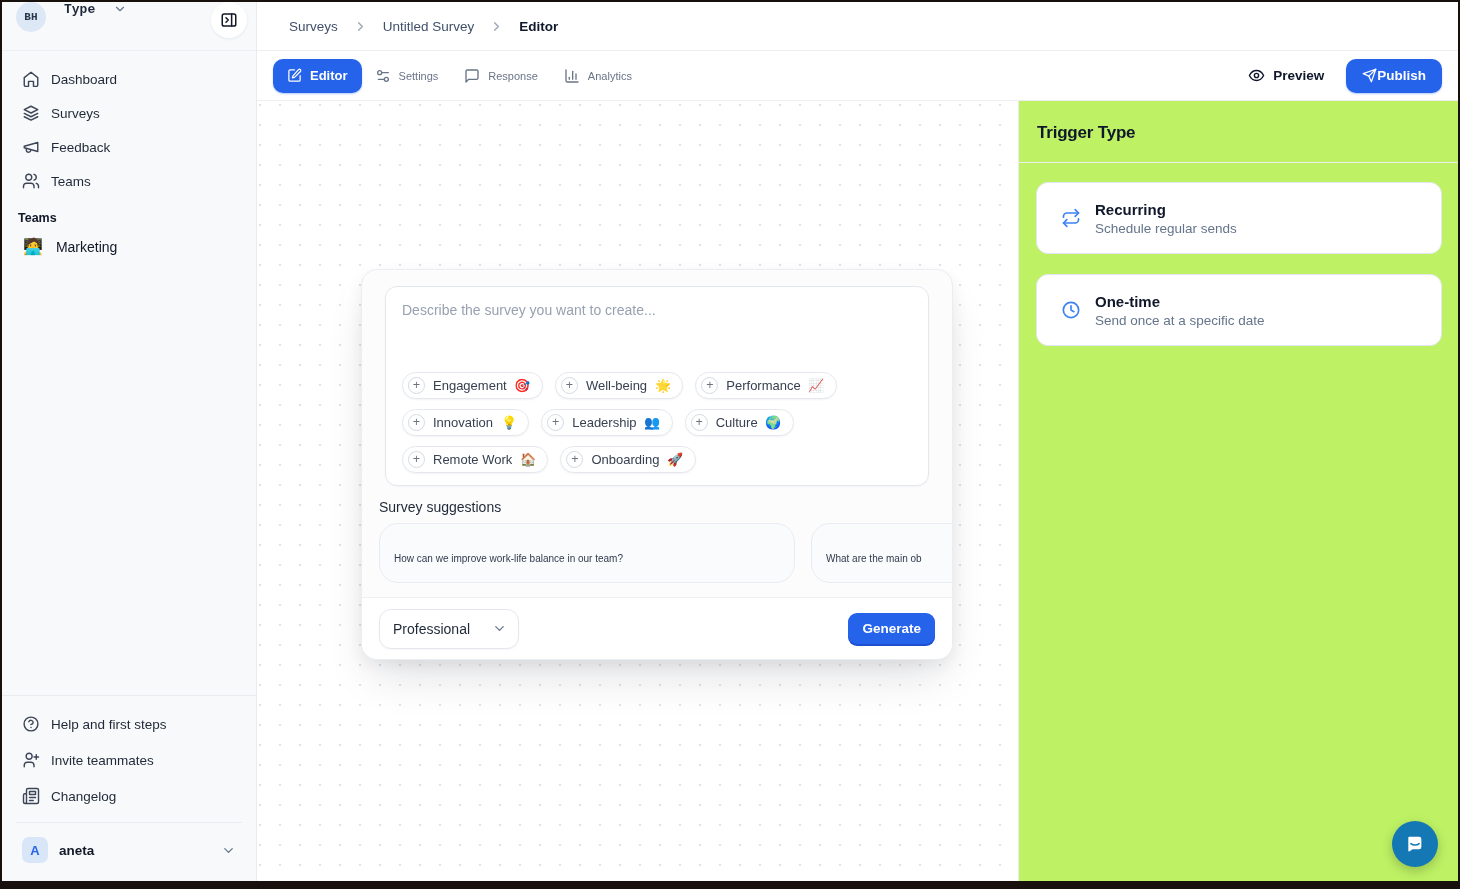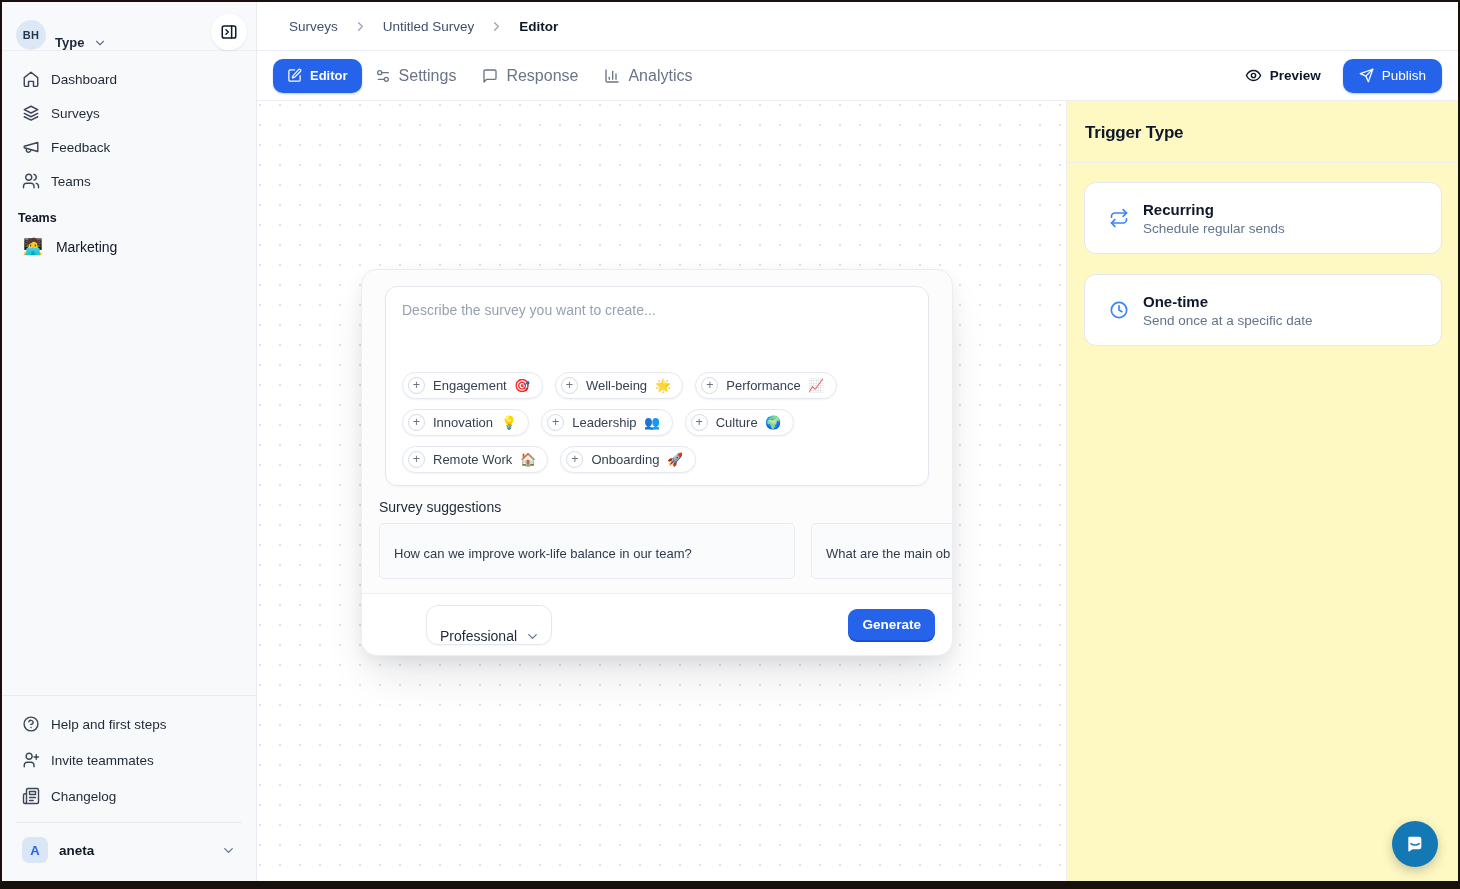--- a/index.html
+++ b/index.html
@@ -5,21 +5,21 @@
   * { margin:0; padding:0; box-sizing:border-box; }
   html,body { width:1460px; height:889px; }
   body {
     position:relative; background:#17100c; overflow:hidden;
     font-family:"Liberation Sans", sans-serif; -webkit-font-smoothing:antialiased;
   }
   .app { position:absolute; left:2px; top:2px; right:2px; bottom:8px; background:#fff; display:flex; overflow:hidden; }
 
   
   .sidebar { width:255px; flex:none; background:#f8f9fb; border-right:1px solid #e9ebf0; display:flex; flex-direction:column; }
-  .sb-header { height:49px; flex:none; border-bottom:1px solid #edeef2; display:flex; align-items:flex-end; gap:9px; padding:0 9px 0 14px; }
+  .sb-header { height:49px; flex:none; border-bottom:1px solid #edeef2; display:flex; align-items:flex-start; gap:18px; padding:0 9px 0 14px;font-family:Liberation Mono, monospace; }
   .avatar-ws { width:30px; height:30px; border-radius:50%; background:#dde8f6; color:#27364b; font-size:11px; font-weight:700; display:flex; align-items:center; justify-content:center; letter-spacing:.2px; }
   .ws-name { font-size:13px; font-weight:600; color:#1e293b; }
   .chev-sm { color:#64748b; display:flex; }
   .collapse-btn { margin-left:auto; width:36px; height:36px; border-radius:50%; background:#fff; display:flex; align-items:center; justify-content:center; color:#111827; box-shadow:0 1px 3px rgba(16,24,40,.08); cursor:pointer; }
   .sb-nav { padding:11px 12px 0; }
   .sb-item { height:34px; display:flex; align-items:center; gap:11px; padding:0 8px; border-radius:8px; font-size:13.5px; color:#1f2937; font-weight:500; cursor:pointer; }
   .sb-item .ic { color:#3c4657; display:flex; flex:none; }
   .sb-section { margin:13px 16px 0; font-size:12.5px; font-weight:700; color:#111827; }
   .team-item { height:36px; display:flex; align-items:center; gap:13px; margin:4px 12px 0; padding:0 9px; border-radius:8px; font-size:14px; font-weight:500; color:#111827; cursor:pointer; }
   .team-emoji { font-size:16px; line-height:1; }
@@ -34,48 +34,48 @@
 
   
   .main { flex:1; display:flex; flex-direction:column; min-width:0; }
   .main-header { height:49px; flex:none; border-bottom:1px solid #edeef2; display:flex; align-items:center; padding-left:32px; gap:15px; background:#fff; }
   .crumb { font-size:13.5px; font-weight:500; color:#42506b; cursor:pointer; }
   .crumb.current { color:#0f172a; font-weight:600; cursor:default; }
   .crumb-sep { color:#9aa3b2; display:flex; }
 
   .toolbar { height:50px; flex:none; border-bottom:1px solid #edeef2; display:flex; align-items:center; padding:0 16px; background:#fff; }
   .tab-active { height:34px; display:flex; align-items:center; gap:8px; padding:0 14px; border-radius:10px; background:#2563eb; color:#fff; font-size:13px; font-weight:600; cursor:pointer; box-shadow:0 1px 2px rgba(37,99,235,.35); }
-  .tab { height:34px; display:flex; align-items:center; gap:8px; padding:0 13px; border-radius:10px; color:#6a7487; font-size:16px; font-weight:500; cursor:pointer; }
+  .tab { height:34px; display:flex; align-items:center; gap:8px; padding:0 13px; border-radius:10px; color:#6a7487; font-size:11px; font-weight:500; cursor:pointer; }
   .toolbar-right { margin-left:auto; display:flex; align-items:center; }
   .preview-btn { display:flex; align-items:center; gap:8px; font-size:13.5px; font-weight:600; color:#0f172a; cursor:pointer; margin-right:22px; }
-  .publish-btn { height:34px; display:flex; align-items:center; gap:8px; padding:0 16px; border-radius:10px; background:#2563eb; color:#fff; font-size:13.5px; font-weight:400; cursor:pointer; box-shadow:0 1px 2px rgba(37,99,235,.35); }
+  .publish-btn { height:34px; display:flex; align-items:center; padding:0 16px; border-radius:10px; background:#2563eb; color:#fff; font-size:13.5px; font-weight:700; cursor:pointer; box-shadow:0 1px 2px rgba(37,99,235,.35); }
 
   .content { flex:1; display:flex; min-height:0; }
 
   
   .canvas { flex:1; position:relative; overflow:hidden; background-color:#fff;
     background-image:radial-gradient(#e0e2e6 1.15px, transparent 1.3px);
     background-size:20px 20px; background-position:13px 14px; }
   .card { position:absolute; left:104px; top:168px; width:592px; border-radius:16px; border:1px solid #eaedf2; background:#fcfcfd; overflow:hidden;
     box-shadow:0 24px 48px -12px rgba(15,23,42,.14), 0 6px 16px rgba(15,23,42,.06); }
   .input-box { margin:16px 23px 0; height:200px; background:#fff; border:1px solid #e3e7ee; border-radius:12px; position:relative; box-shadow:0 1px 2px rgba(16,24,40,.03); cursor:text; }
   .placeholder { position:absolute; left:16px; top:15px; font-size:14px; color:#98a1b0; }
   .chips { position:absolute; left:16px; right:8px; bottom:12px; display:flex; flex-wrap:wrap; gap:10px 12px; }
   .chip { height:27px; display:inline-flex; align-items:center; gap:8px; padding:0 11px 0 5px; background:#fff; border:1px solid #e4e8ee; border-radius:14px; font-size:13px; color:#374151; font-weight:500; cursor:pointer; box-shadow:0 1px 2px rgba(16,24,40,.05); }
   .plus { width:17px; height:17px; border:1px solid #d4dae2; border-radius:50%; display:flex; align-items:center; justify-content:center; color:#6b7280; font-size:12.5px; line-height:1; padding-bottom:1px; flex:none; }
   .chip .emoji { font-size:13px; line-height:1; }
   .sugg-label { margin:13px 17px 8px; font-size:14px; font-weight:500; color:#1f2937; }
   .sugg-row { display:flex; gap:16px; margin:0 0 14px 17px; }
-  .sugg { flex:none; width:416px; height:56px; border:1px solid #e8ebf1; border-radius:5px; background:#fafbfd; padding:22px 14px; font-size:13px; color:#2f3a4b; cursor:pointer; overflow:hidden; white-space:nowrap; }
+  .sugg { flex:none; width:416px; height:56px; border:1px solid #e8ebf1; border-radius:19px; background:#fafbfd; padding:29px 14px; font-size:10px; color:#2f3a4b; cursor:pointer; overflow:hidden; white-space:nowrap; }
   .card-footer { border-top:1px solid #eef0f4; height:62px; display:flex; align-items:center; padding:0 17px; background:#fff; }
-  .tone-select { height:40px; width:126px; border:1px solid #e4e8ee; border-radius:12px; background:#fff; display:flex; align-items:flex-end; justify-content:space-between; padding:0 11px 0 13px; font-size:14px; color:#1f2937; cursor:pointer; box-shadow:0 1px 2px rgba(16,24,40,.04);margin-left:47px; }
+  .tone-select { height:40px; width:140px; border:1px solid #e4e8ee; border-radius:12px; background:#fff; display:flex; align-items:center; justify-content:space-between; padding:0 11px 0 13px; font-size:14px; color:#1f2937; cursor:pointer; box-shadow:0 1px 2px rgba(16,24,40,.04); }
   .generate-btn { margin-left:auto; height:31px; padding:0 14px; border-radius:9px; background:#2563eb; color:#fff; font-size:13.5px; font-weight:600; display:flex; align-items:center; cursor:pointer; box-shadow:0 2px 0 #1d4fd1; }
 
   
-  .trigger { width:392px; flex:none; border-left:1px solid #ecedf1; background:#fef9c3; display:flex; flex-direction:column; }
+  .trigger { width:440px; flex:none; border-left:1px solid #ecedf1; background:#bef264; display:flex; flex-direction:column; }
   .trig-head { padding:22px 18px 19px; border-bottom:1px solid #ecedf1; }
   .trig-title { font-size:17px; font-weight:700; color:#0f172a; letter-spacing:-.2px; }
   .trig-sub { margin-top:7px; font-size:13.5px; color:#64748b; }
   .trig-body { padding:19px 16px 0 17px; display:flex; flex-direction:column; gap:20px; }
   .trig-card { height:72px; border:1px solid #e3e8f0; border-radius:12px; background:#fff; display:flex; align-items:center; padding-left:24px; gap:14px; cursor:pointer; }
   .trig-icon { color:#3b82f6; display:flex; flex:none; }
   .trig-card-title { font-size:15px; font-weight:600; color:#0f172a; }
   .trig-card-desc { font-size:13.5px; color:#64748b; margin-top:3px; }
 
   

